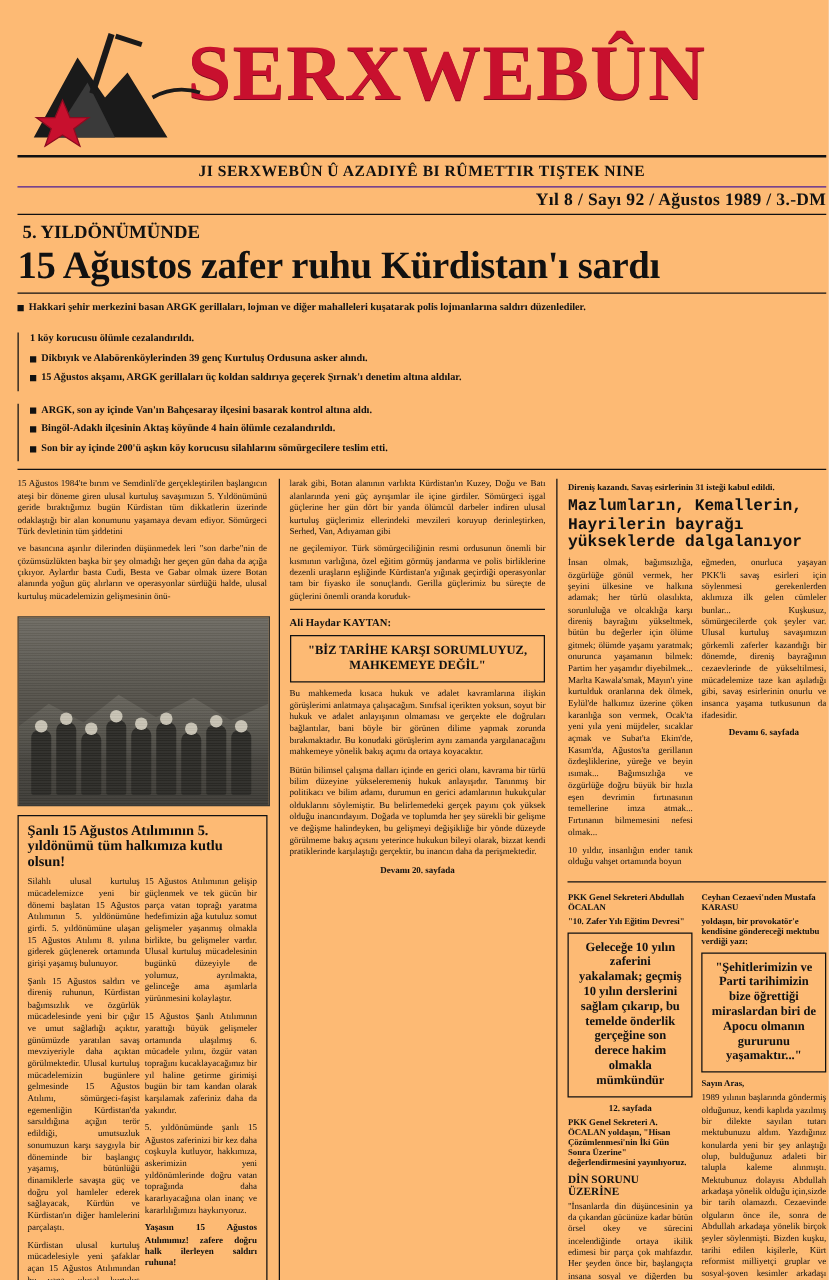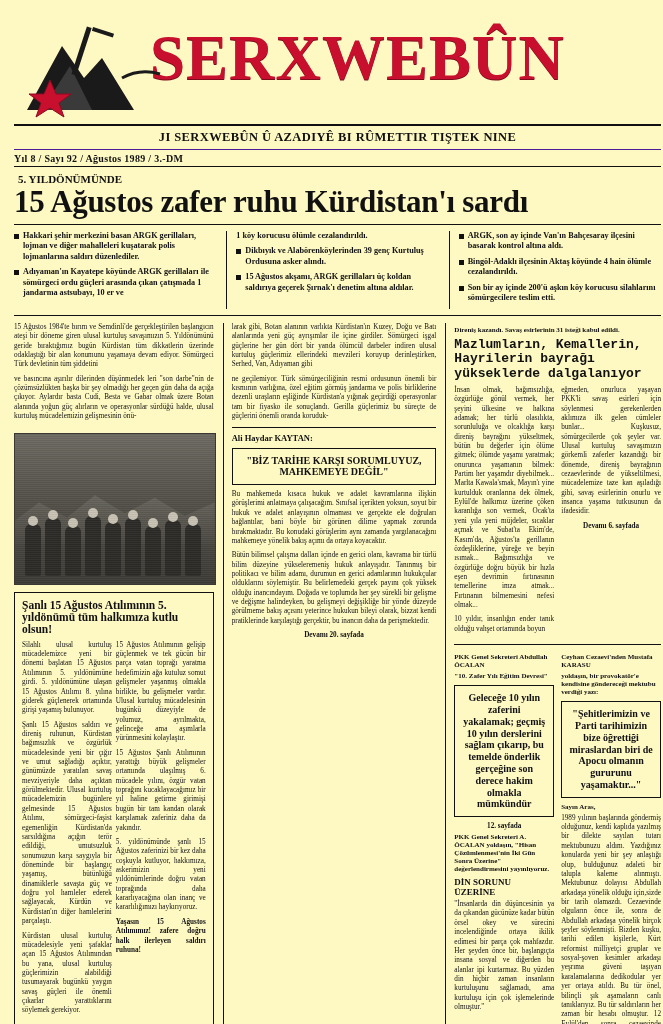--- a/index.html
+++ b/index.html
@@ -6,21 +6,21 @@
   body{
     width:663px;height:1024px;
     background:#e9e6e0;
     font-family:"Liberation Serif", serif;
     color:#111;
     overflow:hidden;
   }
   .page{
     position:relative;
     width:663px;height:1024px;
-    background:#fef9c3;
+    background:#fdba74;
     box-sizing:border-box;
     padding:10px 2px 8px 14px;
   }
   
   .masthead{
     position:relative;
     height:112px;
   }
   .logo-title{
     text-align:center;
@@ -44,50 +44,51 @@
     margin-top:2px;
     border-top:2px solid #111;
     border-bottom:1px solid #4c1d95;
     text-align:center;
     font-size:12.5px;
     font-weight:bold;
     letter-spacing:.4px;
     padding:4px 0 4px 0;
   }
   .issue-line{
-    text-align:left;
-    font-size:10px;
+    text-align:right;
+    font-size:14px;
     font-weight:bold;
     padding:3px 0 2px 0;
     border-bottom:1px solid #111;
     letter-spacing:.3px;
   }
   .kicker{
     margin-top:6px;
-    font-size:11px;
+    font-size:15px;
     font-weight:bold;
     padding-left:4px;
   }
   .headline{
     font-size:31px;
     font-weight:bold;
     line-height:1.03;
     margin:1px 0 6px 0;
     letter-spacing:-.3px;
   }
   .rule-thin{border-bottom:1px solid #111;margin:4px 0 6px 0;}
   
   .bullets{
     display:flex;
     gap:10px;
     font-size:8.2px;
     line-height:1.28;
     font-weight:bold;
     border-bottom:1px solid #111;
     padding-bottom:6px;
+    flex-direction:column;
   }
   .bullets .col{flex:1;}
   .bullets .col + .col{border-left:1px solid #111;padding-left:9px;}
   .bul{
     display:flex;gap:4px;margin-bottom:5px;
   }
   .bul .sq{
     flex:0 0 auto;width:5px;height:5px;background:#111;margin-top:3px;
   }
   
@@ -207,24 +208,20 @@
 
   <div class="kicker">5. YILDÖNÜMÜNDE</div>
   <div class="headline">15 Ağustos zafer ruhu Kürdistan'ı sardı</div>
   <div class="rule-thin"></div>
 
   <div class="bullets">
     <div class="col">
       <div class="bul">
         <span class="sq"></span>
         <span>Hakkari şehir merkezini basan ARGK gerillaları, lojman ve diğer mahalleleri kuşatarak polis lojmanlarına saldırı düzenlediler.</span>
-      </div>
-      <div class="bul">
-        <span class="sq"></span>
-        <span>Adıyaman'ın Kayatepe köyünde ARGK gerillaları ile sömürgeci ordu güçleri arasında çıkan çatışmada 1 jandarma astsubayı, 10 er ve</span>
       </div>
     </div>
     <div class="col colsplit">
       <div class="bul">
         <span>1 köy korucusu ölümle cezalandırıldı.</span>
       </div>
       <div class="bul">
         <span class="sq"></span>
         <span>Dikbıyık ve Alabörenköylerinden 39 genç Kurtuluş Ordusuna asker alındı.</span>
       </div>

